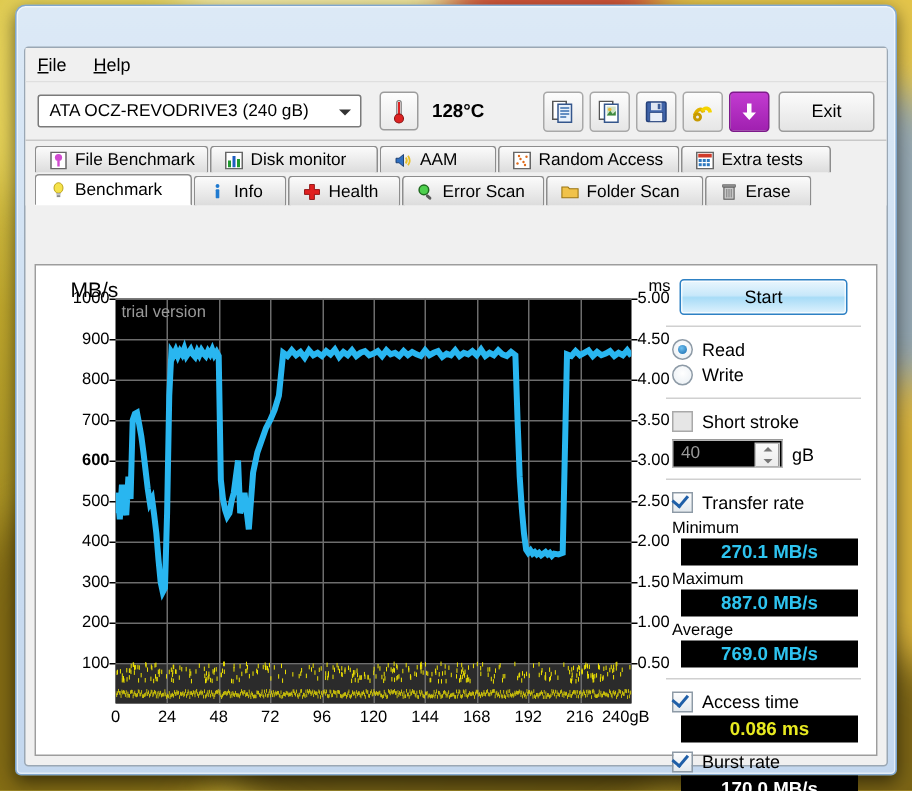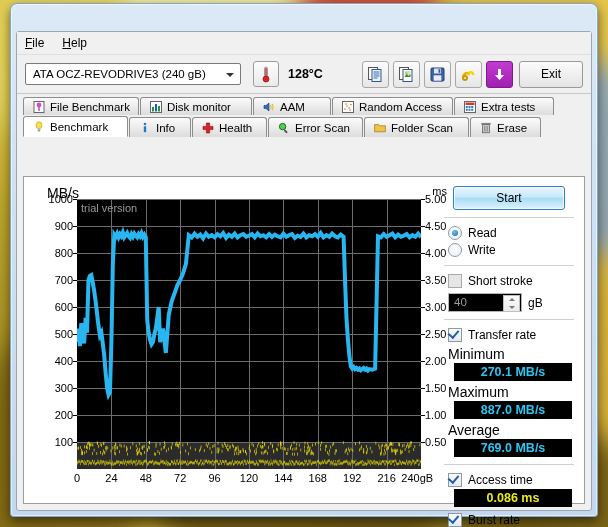--- a/index.html
+++ b/index.html
@@ -134,21 +134,21 @@
   .spinwrap{display:flex;align-items:center;gap:6px;padding-left:6px;margin-top:4px;}
   .spin{width:74px;height:19px;border:1px solid #b5b5b5;background:#000000;position:relative;box-sizing:border-box;}
   .spin .sv{font-size:11.5px;color:#9a9a9a;padding-left:5px;line-height:17px;}
   .spin .sbtns{position:absolute;right:1px;top:1px;width:15px;height:15px;
      border:1px solid #c0c0c0;background:linear-gradient(180deg,#fafafa,#ececec);
      display:flex;flex-direction:column;align-items:center;justify-content:space-around;}
   .sbtns i{display:block;width:0;height:0;border-left:3px solid transparent;border-right:3px solid transparent;}
   .sbtns i.up{border-bottom:3px solid #777;}
   .sbtns i.dn{border-top:3px solid #777;}
   .gbl{font-size:12px;color:#000;}
-  .lbl{font-size:14px;color:#000;padding-left:6px;margin-top:3px;}
+  .lbl{font-size:11px;color:#000;padding-left:6px;margin-top:3px;}
   .lcd{height:18px;background:#000;margin:1px 4px 0 12px;display:flex;align-items:center;justify-content:center;
      font-size:12.5px;font-weight:bold;text-align:center;}
   .lcd.cyan{color:#2ec4f0;}
   .lcd.yellow{color:#e8ea20;}
   .lcd.white{color:#fff;}
 </style>
 </head>
 <body>
 
 <div class="desk">
@@ -1346,21 +1346,21 @@
               <div class="ytick" style="top: 90%;">100</div>
               <div class="tickmark" style="top: 90%; left: -4px;"></div>
               <div class="ytick" style="top: 80%;">200</div>
               <div class="tickmark" style="top: 80%; left: -4px;"></div>
               <div class="ytick" style="top: 70%;">300</div>
               <div class="tickmark" style="top: 70%; left: -4px;"></div>
               <div class="ytick" style="top: 60%;">400</div>
               <div class="tickmark" style="top: 60%; left: -4px;"></div>
               <div class="ytick" style="top: 50%;">500</div>
               <div class="tickmark" style="top: 50%; left: -4px;"></div>
-              <div class="ytick" style="top: 40%;">600</div>
+              <div class="ytick" style="top: 40%; font-weight: bold;">600</div>
               <div class="tickmark" style="top: 40%; left: -4px;"></div>
               <div class="ytick" style="top: 30%;">700</div>
               <div class="tickmark" style="top: 30%; left: -4px;"></div>
               <div class="ytick" style="top: 20%;">800</div>
               <div class="tickmark" style="top: 20%; left: -4px;"></div>
               <div class="ytick" style="top: 10%;">900</div>
               <div class="tickmark" style="top: 10%; left: -4px;"></div>
               <div class="ytick" style="top: 0%;">1000</div>
               <div class="tickmark" style="top: 0%; left: -4px;"></div>
             </div>

